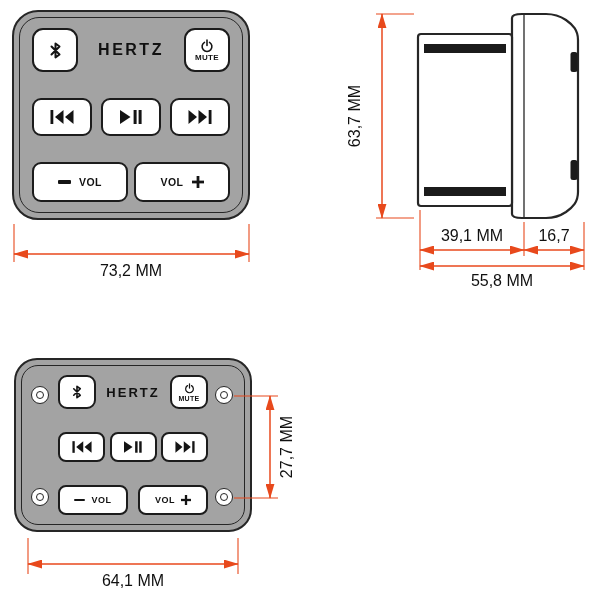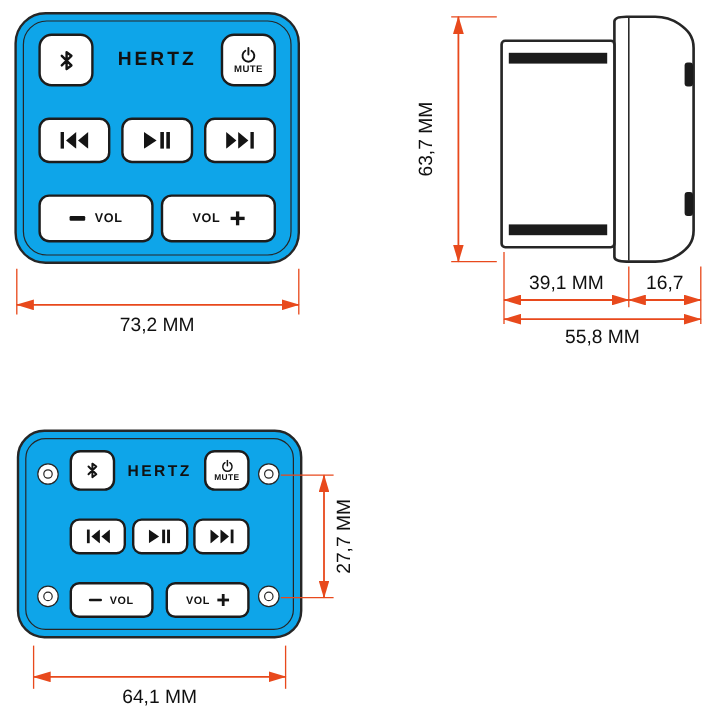--- a/index.html
+++ b/index.html
@@ -1,21 +1,21 @@
 <!DOCTYPE html>
 <html><head>
 <meta charset="utf-8">
 <style>
   html,body{margin:0;padding:0;}
   body{
     width:600px;height:600px;position:relative;background:#ffffff;
     font-family:"Liberation Sans",sans-serif;overflow:hidden;color:#111;
   }
   
-  .device{position:absolute;border:2.5px solid #262626;border-radius:26px;background:#0ea5e9;}
+  .device{position:absolute;border:2.5px solid #262626;border-radius:26px;background:#a3a3a3;}
   .device-face{position:absolute;inset:5px;border:1.5px solid #262626;border-radius:20px;
     display:flex;flex-direction:column;justify-content:space-between;box-sizing:content-box;}
   .dev-a{left:12px;top:10px;width:234px;height:206px;}
   .dev-a .device-face{padding:10px 12px;inset:5px;}
   .dev-b{left:14px;top:358px;width:234px;height:170px;border-radius:23px;}
   .dev-b .device-face{padding:9px 36px;border-radius:17px;}
   .row{display:flex;align-items:center;justify-content:space-between;}
   .btn{border:2px solid #1c1c1c;border-radius:10px;background:#fff;display:flex;
     align-items:center;justify-content:center;box-sizing:border-box;}
   .bt-btn,.mute-btn{width:46px;height:44px;border-radius:11px;}

